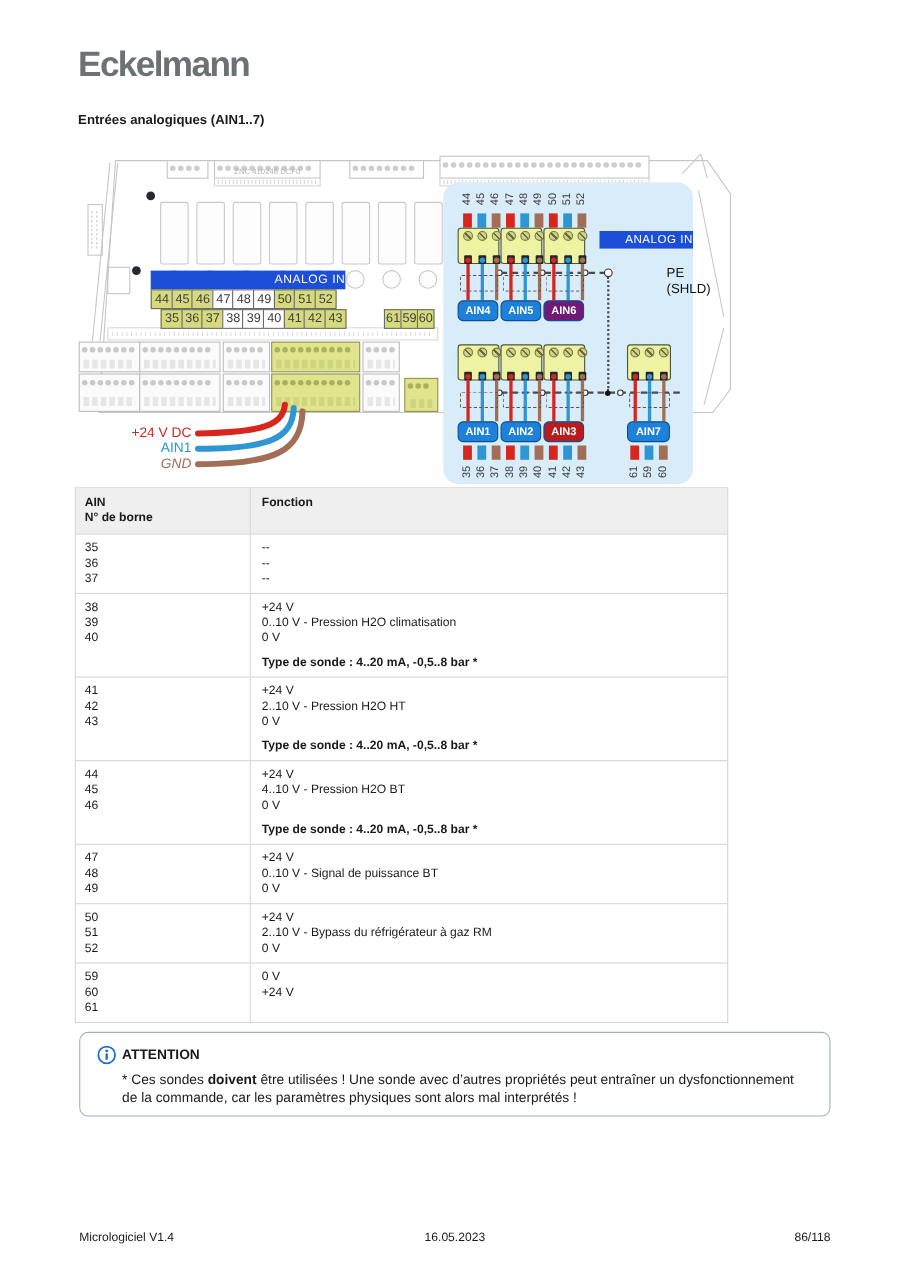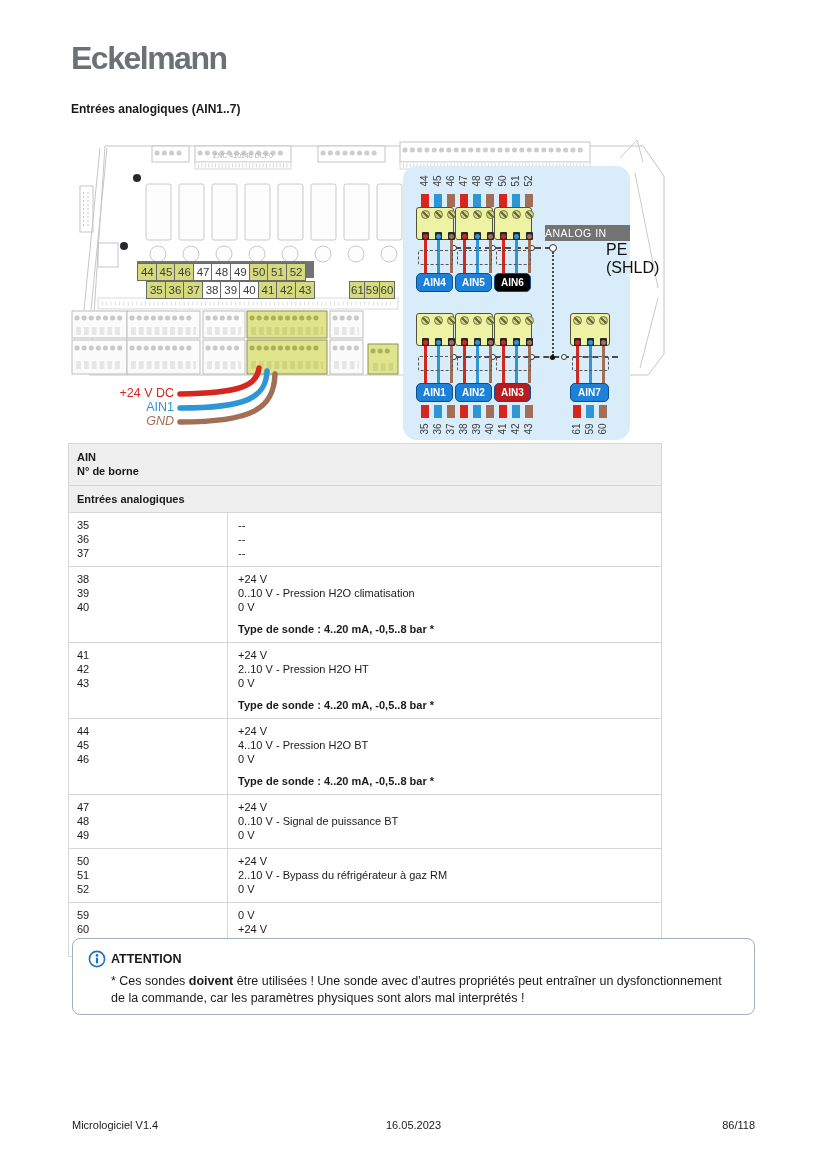--- a/index.html
+++ b/index.html
@@ -7,22 +7,22 @@
         font-family:"Liberation Sans", sans-serif;color:#1a1a1a;}
   
   .logo{position:absolute;left:71px;top:40px;font-size:32px;font-weight:bold;
         color:#6c7174;letter-spacing:-1.5px;}
   .heading{position:absolute;left:71px;top:102px;font-size:12px;font-weight:bold;}
   
   .device-svg{position:absolute;left:60px;top:128px;z-index:1;}
   .panel{position:absolute;left:403px;top:166px;width:227px;height:274px;z-index:2;
          background:#d9ecf9;border-radius:14px;}
   .overlay{position:absolute;left:0;top:0;width:827px;height:1169px;z-index:3;pointer-events:none;}
-  .banner{position:absolute;background:#737373;color:#fff;text-align:left;
-          font-size:11px;line-height:17px;letter-spacing:.5px;margin-top:15px;}
+  .banner{position:absolute;background:#1d4ed8;color:#fff;text-align:right;
+          font-size:11px;line-height:17px;letter-spacing:.5px;}
   .banner.left-banner{left:137px;top:246px;width:177px;height:17px;}
   .banner.panel-banner{left:142px;top:44px;width:85px;height:16px;font-size:10.5px;line-height:16px;}
   .cell{position:absolute;height:18px;box-sizing:border-box;border:1px solid #6a6a6a;
         background:#ffffff;font-size:11.5px;line-height:16px;text-align:center;color:#3d3d3d;}
   .cell.hl{background:#d5db7d;}
   .wlabel{position:absolute;width:74px;text-align:right;font-size:12.5px;line-height:13px;}
   
   .sq{position:absolute;width:8px;height:13px;}
   .vnum{position:absolute;width:24px;height:12px;font-size:10px;color:#3a3a3a;text-align:center;
         line-height:12px;transform:rotate(-90deg);}
@@ -36,21 +36,21 @@
   .pwire{position:absolute;width:3px;}
   .shield{position:absolute;height:13px;border:1px dashed #555;border-radius:2px;}
   .ainbox{position:absolute;height:19px;border:1px solid #0d4e8c;border-radius:5px;color:#fff;
           font-weight:bold;font-size:10px;text-align:center;line-height:18px;box-sizing:border-box;}
   .dline{position:absolute;border-top:2px dashed #4a4a4a;height:0;}
   .vdotline{position:absolute;border-left:2px dotted #4a4a4a;width:0;}
   .pec{position:absolute;width:6px;height:6px;border:1px solid #333;border-radius:50%;
        background:#fff;box-sizing:border-box;}
   .pec.big{width:8px;height:8px;}
   .pejunction{position:absolute;width:5px;height:5px;border-radius:50%;background:#111;}
-  .pelabel{position:absolute;font-size:16px;color:#111;padding-left:45px;}
+  .pelabel{position:absolute;font-size:12px;color:#111;padding-left:45px;}
   
   .dtable{position:absolute;left:68px;top:443px;width:594px;border:1px solid #d6d6d6;
           font-size:11px;box-sizing:border-box;background:#fff;}
   .trow{display:flex;border-top:1px solid #d6d6d6;}
   .trow.head{border-top:none;background:#efefef;font-weight:bold;}
   .trow.section{background:#efefef;font-weight:bold;}
   .tc1{width:158px;box-sizing:border-box;padding:6px 8px 7px 8px;}
   .tc2{flex:1;box-sizing:border-box;padding:6px 10px 7px 10px;border-left:1px solid #d6d6d6;}
   .trow.section .tcfull{padding:7px 8px;}
   .tline{line-height:14px;}
@@ -272,21 +272,21 @@
       <div class="clamp" style="left: 109.5px; top: 66px;">
         <div class="cdot" style="left: 1px; top: 1.5px; background: rgb(46, 150, 213);"></div>
       </div>
       <div class="pwire" style="left: 111.5px; top: 74px; height: 33px; background: rgb(46, 150, 213);"></div>
       <div class="screw" style="left: 121.5px; top: 43.5px;"></div>
       <div class="clamp" style="left: 122.5px; top: 66px;">
         <div class="cdot" style="left: 1px; top: 1.5px; background: rgb(162, 110, 85);"></div>
       </div>
       <div class="pwire" style="left: 124.5px; top: 74px; height: 33px; background: rgb(162, 110, 85);"></div>
       <div class="shield" style="left: 93px; top: 84px; width: 33px;"></div>
-      <div class="ainbox" style="left: 91px; top: 107px; width: 37px; background: #000000;">AIN6</div>
+      <div class="ainbox" style="left: 91px; top: 107px; width: 37px; background: #701a75;">AIN6</div>
       <div class="sq" style="left: 18px; top: 239px; background: rgb(215, 38, 29);"></div>
       <div class="vnum" style="left: 10px; top: 257px;">35</div>
       <div class="sq" style="left: 31px; top: 239px; background: rgb(46, 150, 213);"></div>
       <div class="vnum" style="left: 23px; top: 257px;">36</div>
       <div class="sq" style="left: 44px; top: 239px; background: rgb(162, 110, 85);"></div>
       <div class="vnum" style="left: 36px; top: 257px;">37</div>
       <div class="sq" style="left: 57px; top: 239px; background: rgb(215, 38, 29);"></div>
       <div class="vnum" style="left: 49px; top: 257px;">38</div>
       <div class="sq" style="left: 70px; top: 239px; background: rgb(46, 150, 213);"></div>
       <div class="vnum" style="left: 62px; top: 257px;">39</div>
@@ -405,23 +405,23 @@
       <div class="wlabel" style="left: 100px; top: 401px; color: rgb(46, 150, 213);">AIN1</div>
       <div class="wlabel" style="left: 100px; top: 415px; color: rgb(162, 110, 85); font-style: italic;">GND</div>
     </div>
 
   <div class="dtable">
     <div class="trow head">
       <div class="tc1">
         <div class="tline">AIN</div>
         <div class="tline">N° de borne</div>
       </div>
-    </div>
-    <div class="trow section">
-      <div class="tcfull">Entrées analogiques</div>
+      <div class="tc2">
+        <div class="tline">Fonction</div>
+      </div>
     </div>
     <div>
         <div class="trow">
           <div class="tc1">
             <div class="tline">35</div>
             <div class="tline">36</div>
             <div class="tline">37</div>
           </div>
           <div class="tc2">
             <div class="tline">--</div>

